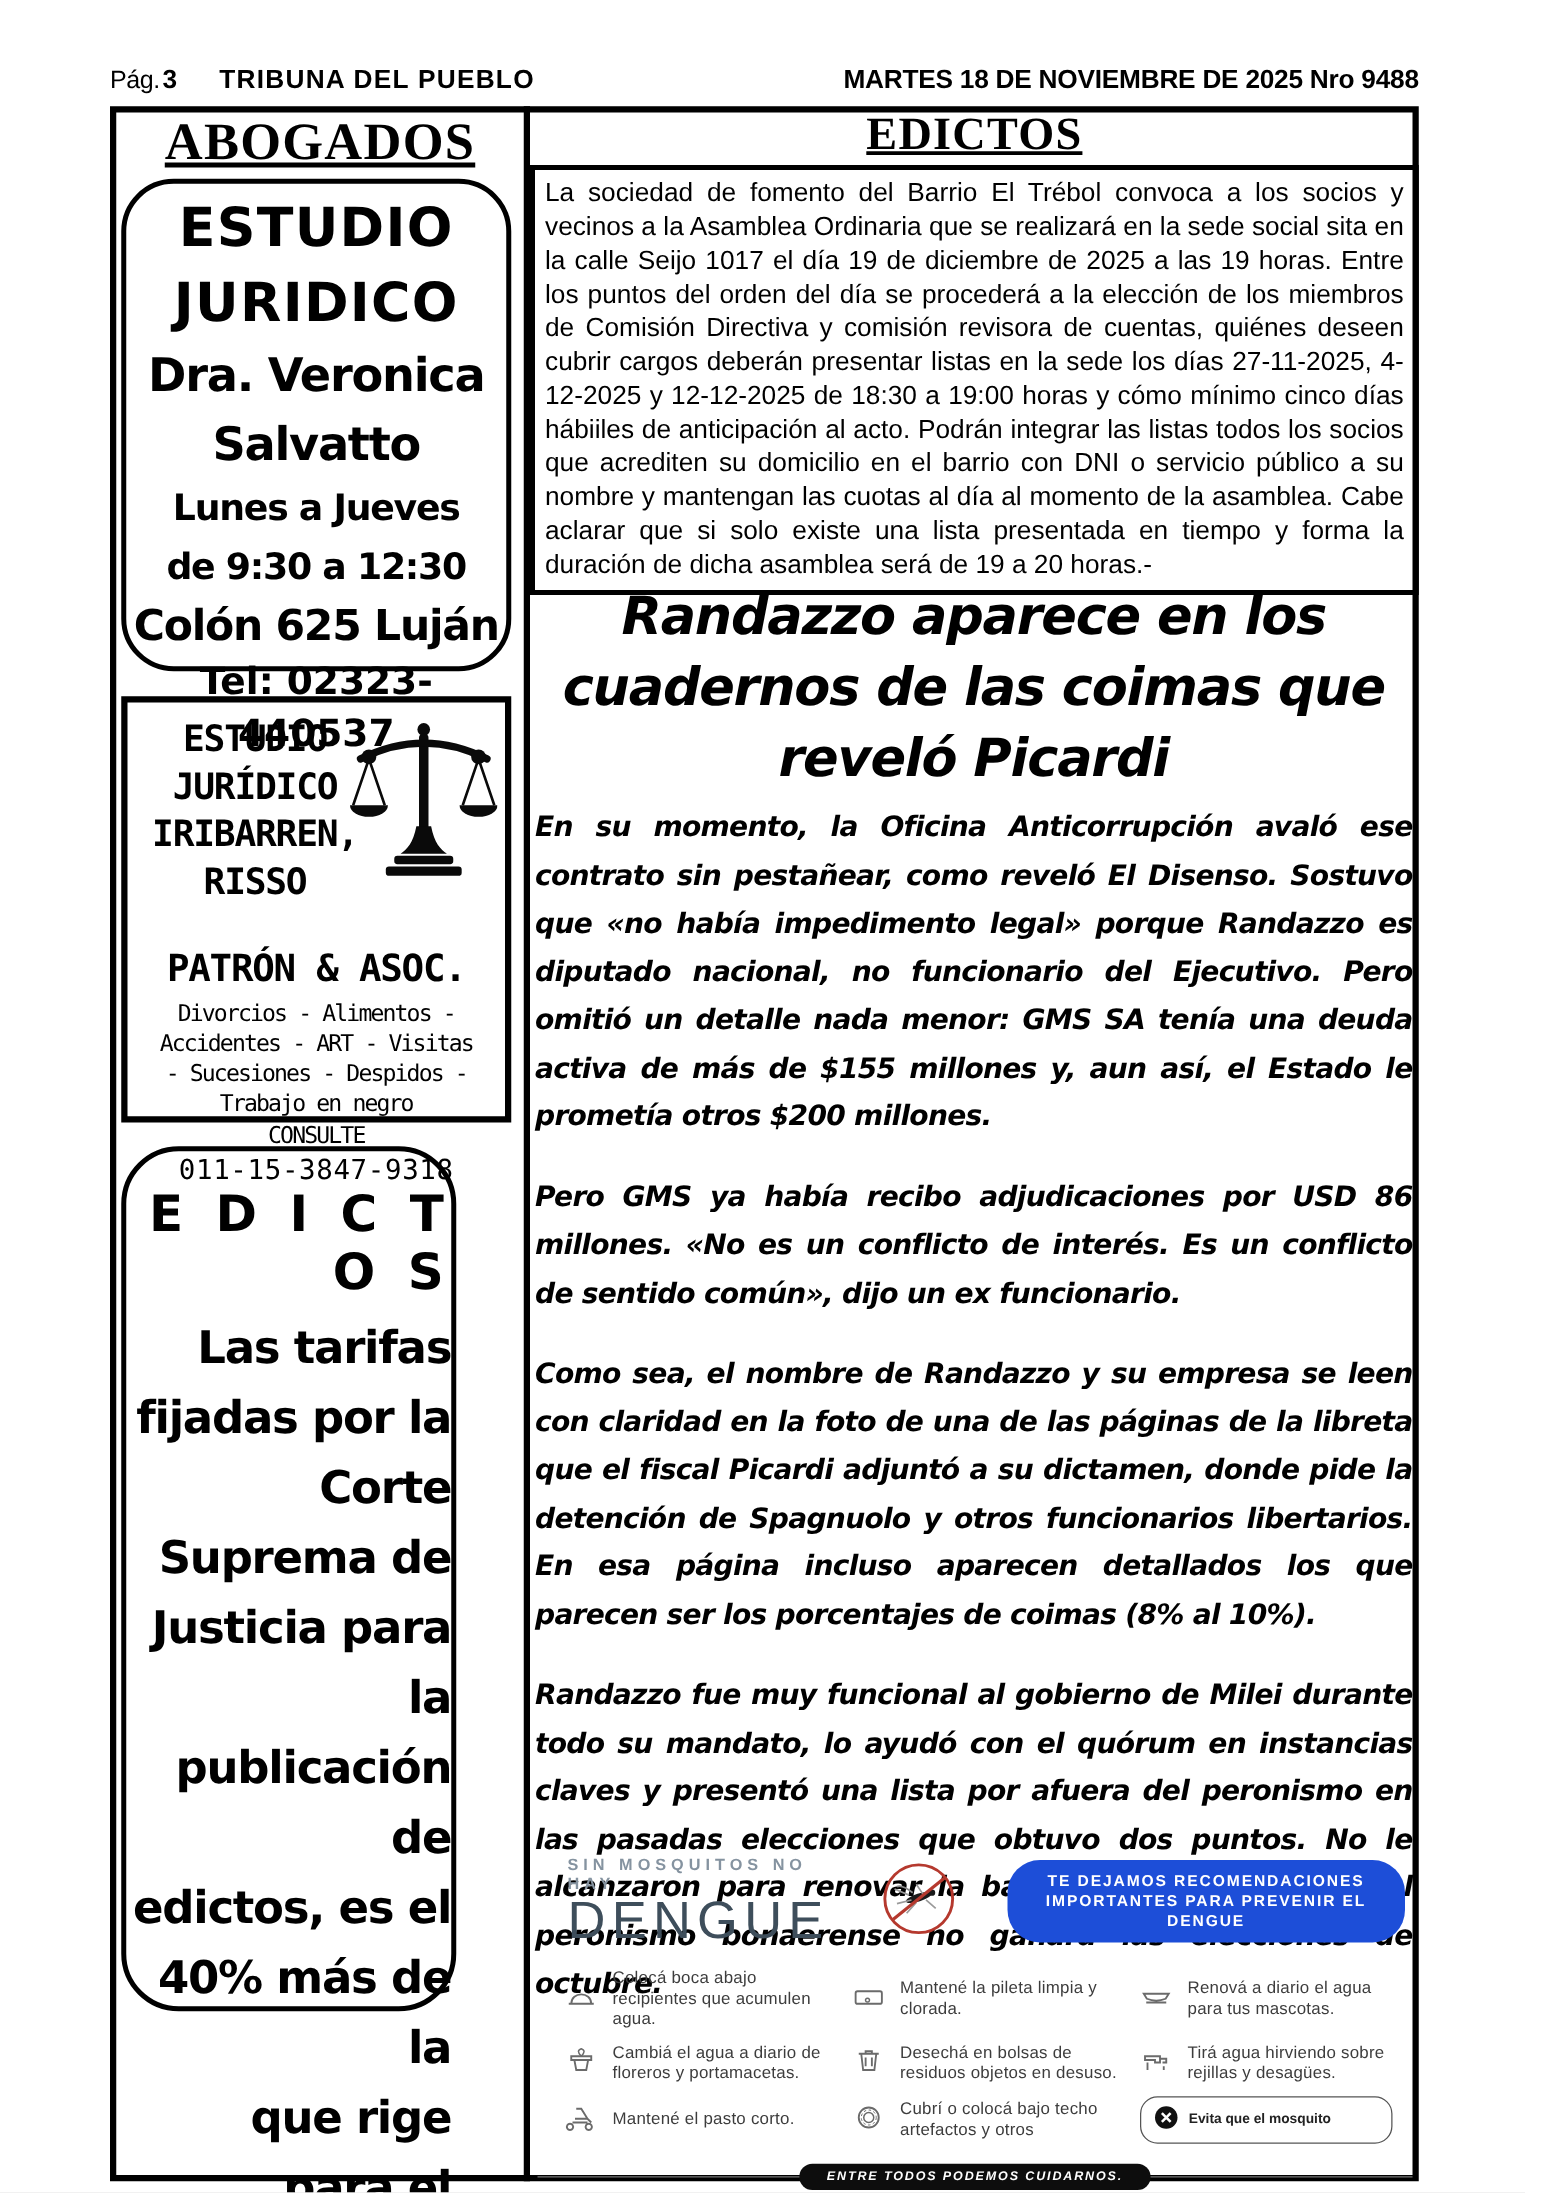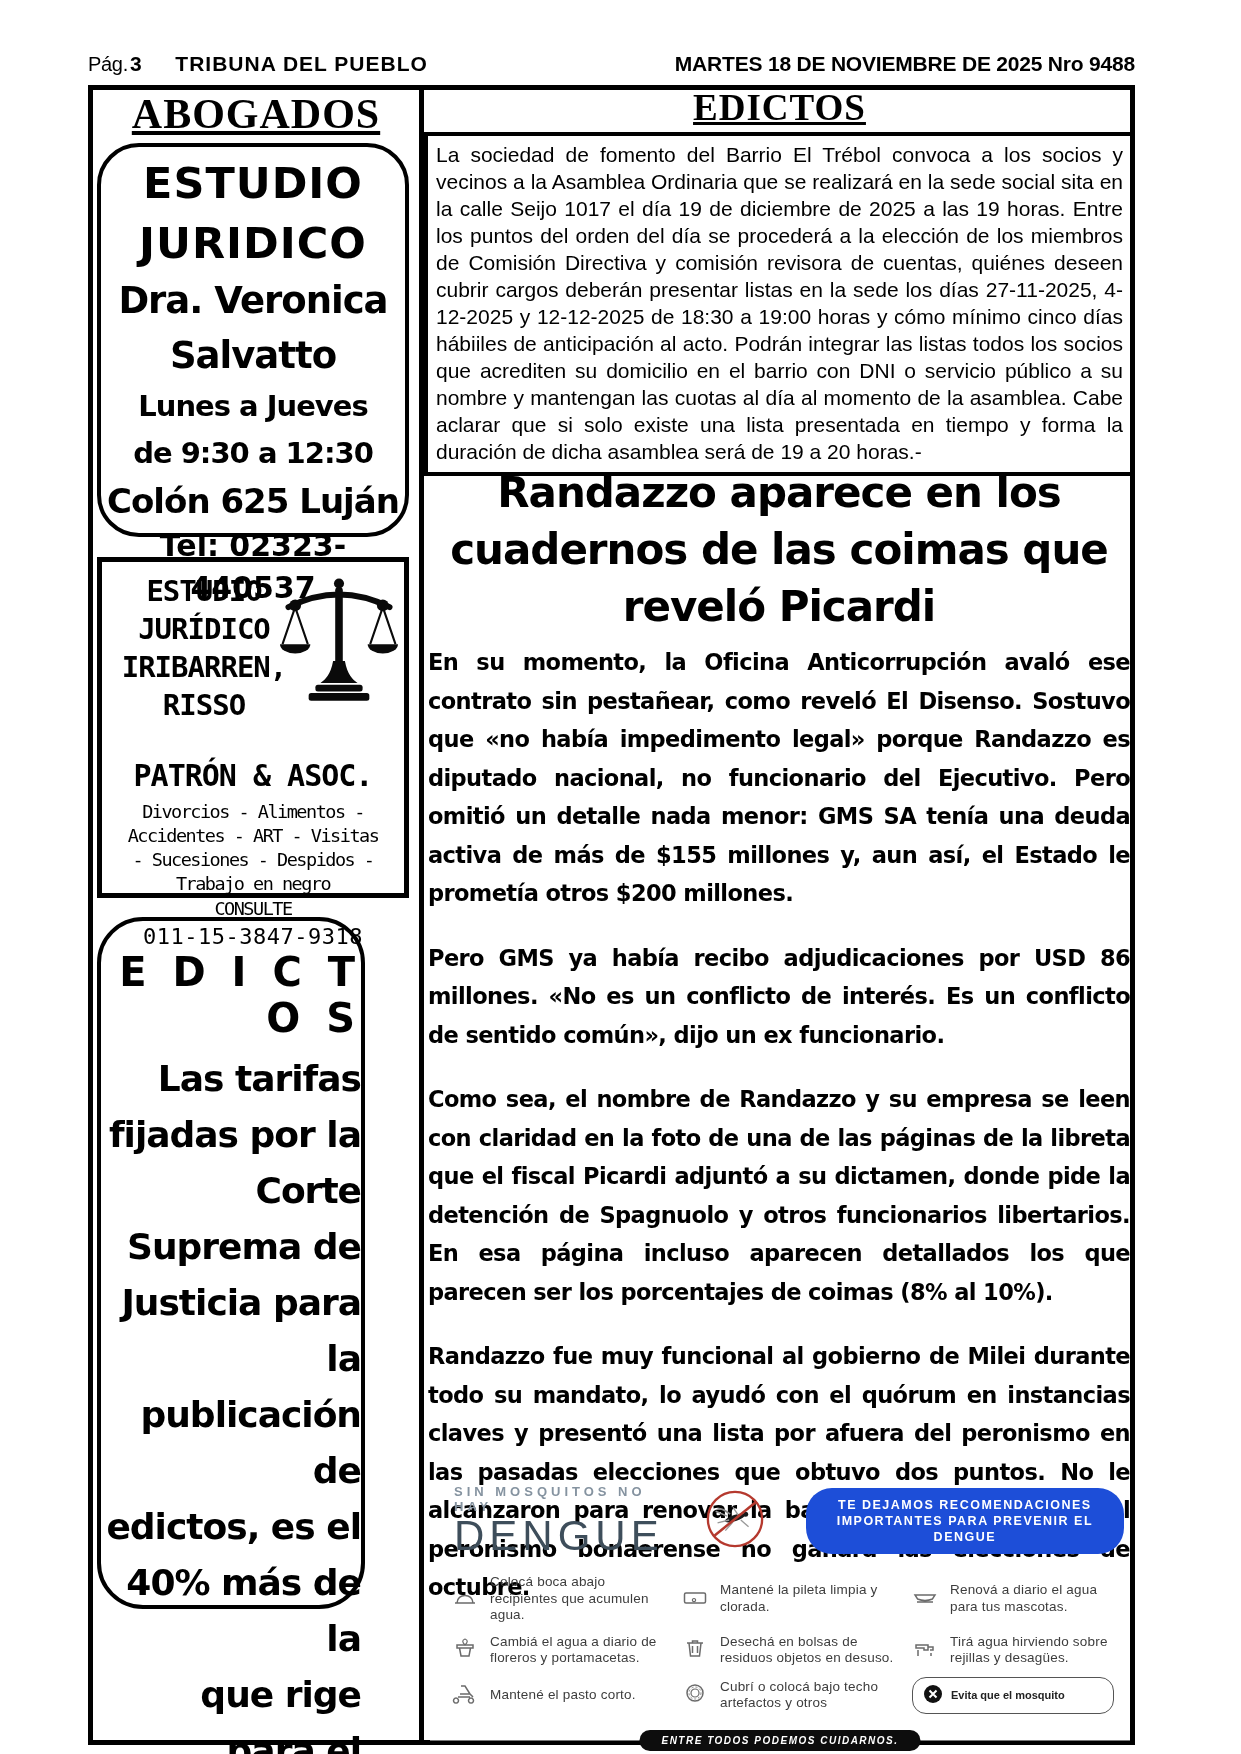--- a/index.html
+++ b/index.html
@@ -47,21 +47,21 @@
   .edl-line{font-weight:bold;font-size:36px;line-height:56px;letter-spacing:-1px;}
 
   
   .edictos-title{position:absolute;left:424px;top:86px;width:711px;text-align:center;
       font-family:"Liberation Serif",serif;font-weight:bold;font-size:37px;letter-spacing:1px;
       text-decoration:underline;}
   .notice-box{position:absolute;left:424px;top:132px;width:711px;box-sizing:border-box;
       border:4px solid #000;padding:5px 8px 7px 8px;
       font-family:"Liberation Sans",sans-serif;font-size:21px;line-height:27px;text-align:justify;}
 
-  .article{position:absolute;left:428px;top:464px;width:702px;font-family:"DejaVu Sans",sans-serif;}
+  .article{position:absolute;left:428px;top:464px;width:702px;font-family:"DejaVu Sans",sans-serif;font-style:italic;}
   .headline{font-weight:bold;font-size:42px;line-height:57px;text-align:center;letter-spacing:-1px;margin:0 0 8px 0;}
   .article p{font-weight:bold;font-size:22.5px;line-height:38.5px;text-align:justify;letter-spacing:-0.6px;
       margin:0 0 26px 0;}
 
   
   .dengue{position:absolute;left:430px;top:1484px;width:700px;font-family:"Liberation Sans",sans-serif;}
   .dg-head{display:flex;align-items:center;justify-content:space-between;padding:0 6px 0 24px;gap:40px;}
   .dg-kicker{color:#8593a0;font-size:13px;letter-spacing:4px;font-weight:bold;}
   .dg-title{color:#3e4e5b;font-size:42px;letter-spacing:5px;font-weight:normal;line-height:44px;font-family:"Liberation Sans",sans-serif;}
   .dg-banner{background:#1d4ed8;color:#fff;border-radius:26px;padding:9px 18px;max-width:330px;

